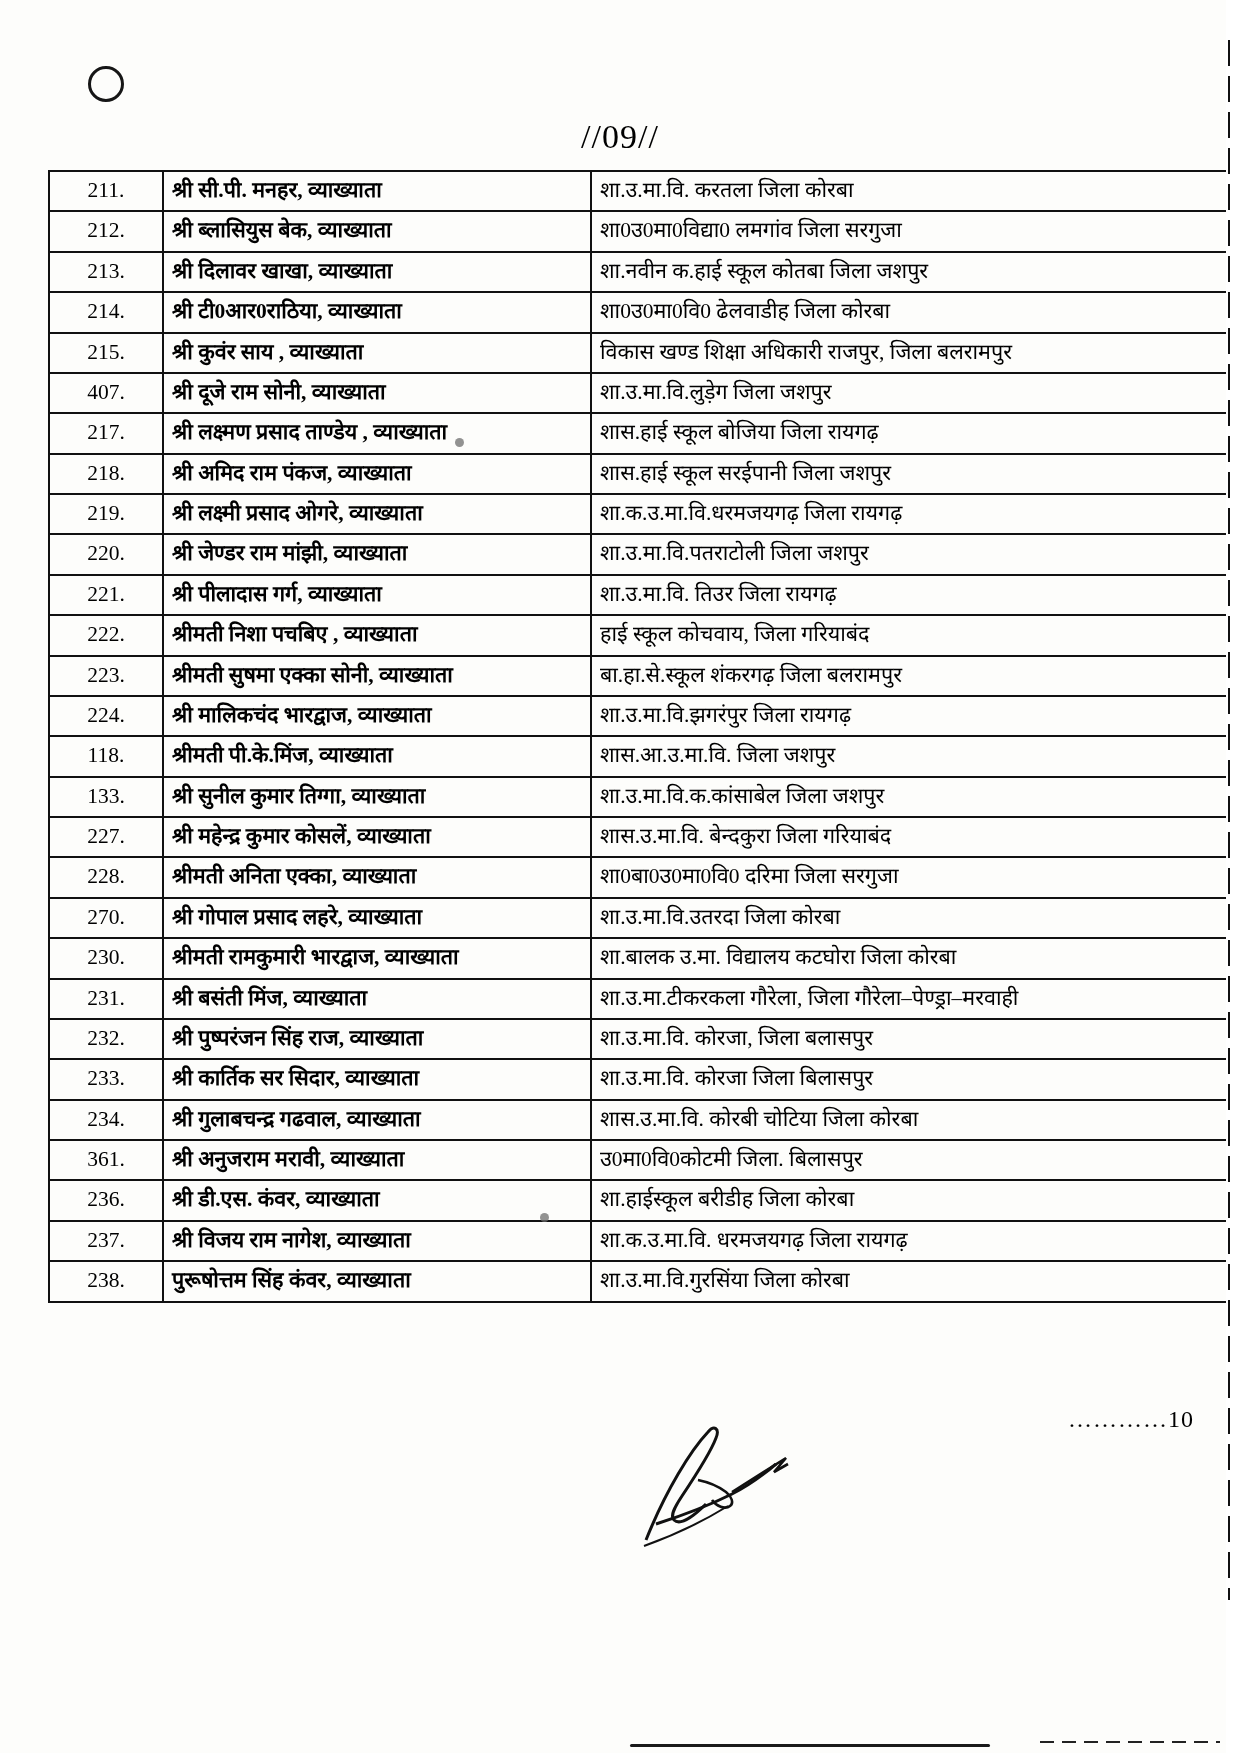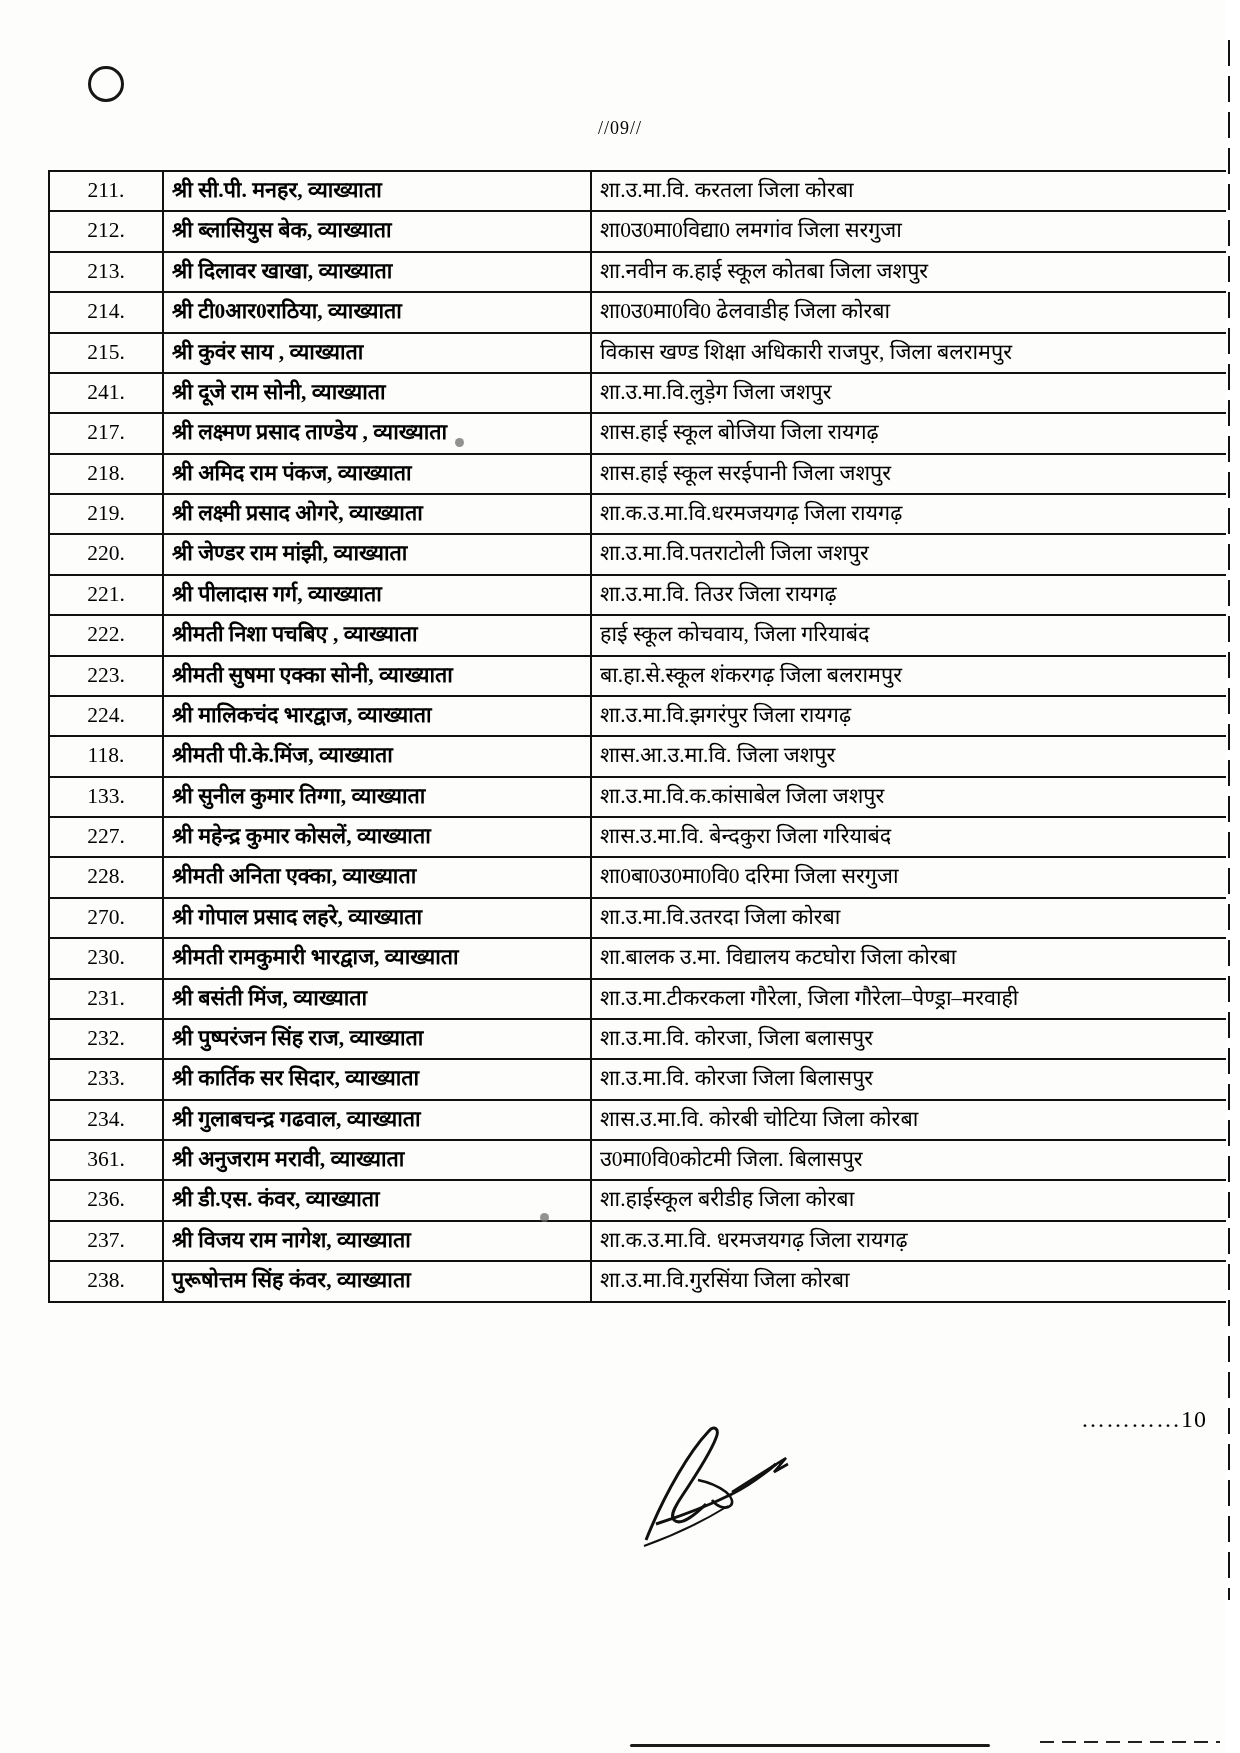--- a/index.html
+++ b/index.html
@@ -88,21 +88,21 @@
     background: transparent;
   }
 
   .page-marker {
     position: absolute;
     top: 118px;
     left: 0;
     width: 1240px;
     text-align: center;
     font-family: "Liberation Serif", serif;
-    font-size: 18px;
+    font-size: 34px;
     letter-spacing: 1px;
   }
 
   .table-wrap {
     position: absolute;
     left: 48px;
     top: 170px;
     width: 1146px;
   }
 
@@ -131,21 +131,21 @@
   td.c-name {
     width: 410px;
     font-weight: bold;
   }
   td.c-place {
     width: 640px;
   }
 
   .footer-num {
     position: absolute;
-    right: 33px;
+    right: 46px;
     top: 1406px;
     font-family: "Liberation Serif", serif;
     font-size: 24px;
     letter-spacing: 1px;
   }
 
   .signature {
     position: absolute;
     left: 636px;
     top: 1420px;
@@ -206,21 +206,21 @@
             <td class="c-sno">214.</td>
             <td class="c-name">श्री टी0आर0राठिया, व्याख्याता</td>
             <td class="c-place">शा0उ0मा0वि0  ढेलवाडीह जिला कोरबा</td>
           </tr>
           <tr>
             <td class="c-sno">215.</td>
             <td class="c-name">श्री कुवंर साय , व्याख्याता</td>
             <td class="c-place">विकास खण्ड शिक्षा अधिकारी राजपुर, जिला बलरामपुर</td>
           </tr>
           <tr>
-            <td class="c-sno">241.</td>
+            <td class="c-sno">407.</td>
             <td class="c-name">श्री दूजे राम सोनी, व्याख्याता</td>
             <td class="c-place">शा.उ.मा.वि.लुड़ेग जिला जशपुर</td>
           </tr>
           <tr>
             <td class="c-sno">217.</td>
             <td class="c-name">श्री लक्ष्मण प्रसाद ताण्डेय , व्याख्याता</td>
             <td class="c-place">शास.हाई स्कूल बोजिया जिला रायगढ़</td>
           </tr>
           <tr>
             <td class="c-sno">218.</td>

